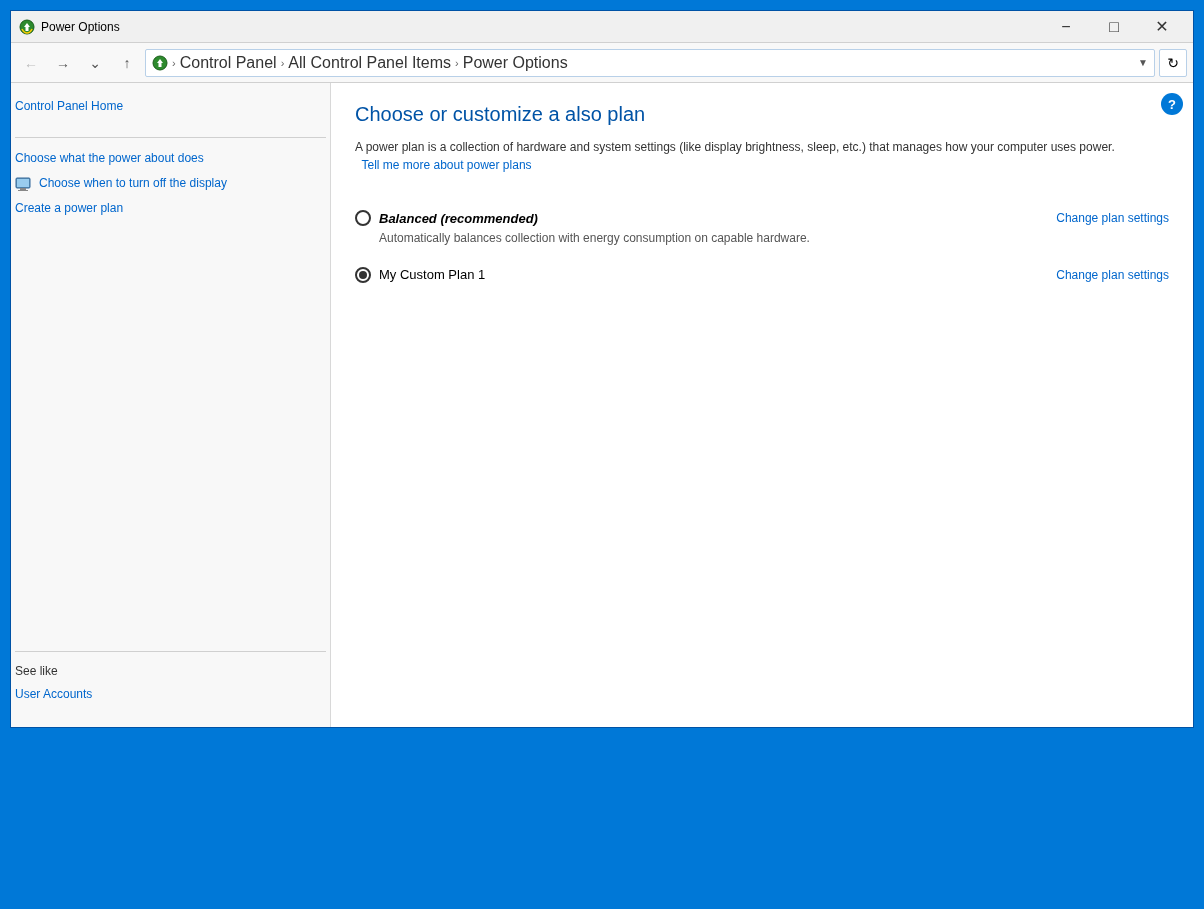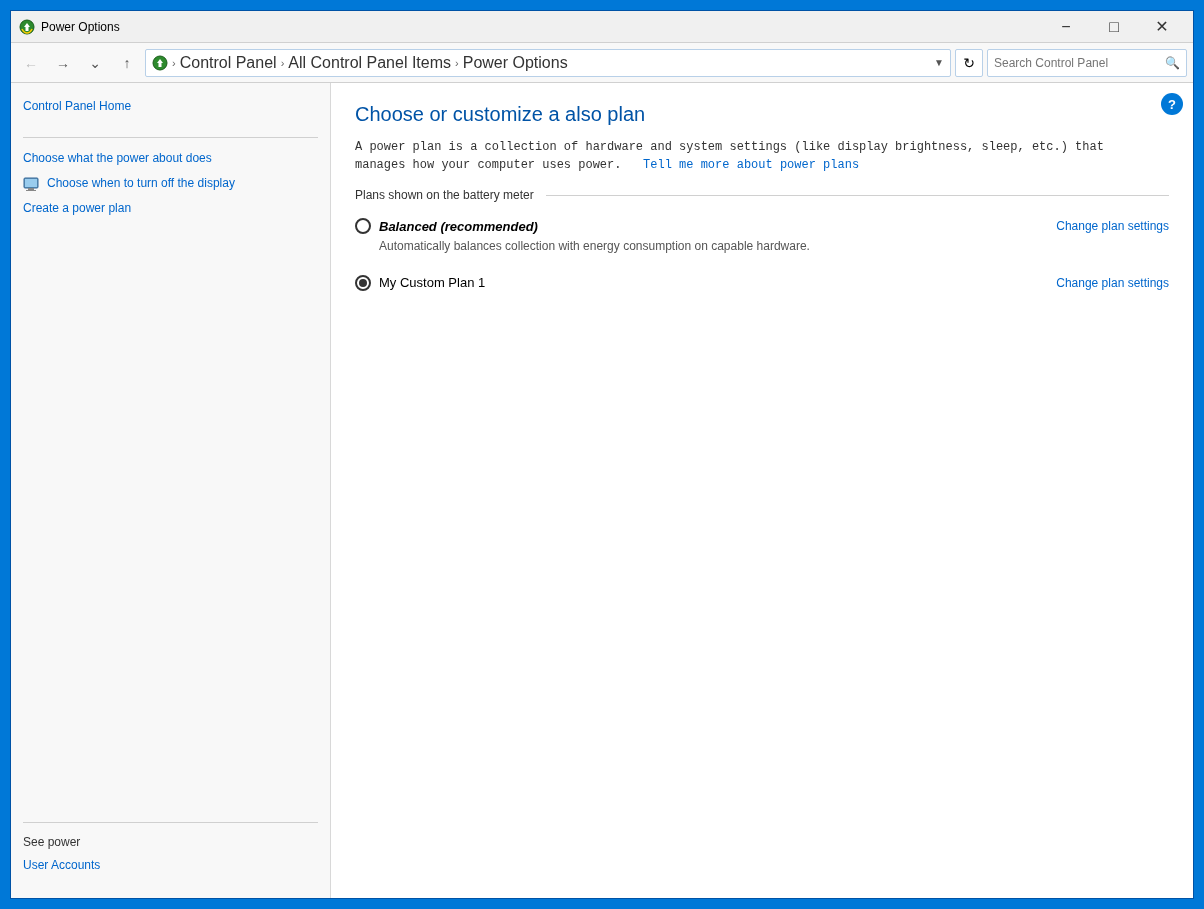--- a/index.html
+++ b/index.html
@@ -6,21 +6,21 @@
     body {
       font-family: 'Segoe UI', Tahoma, Geneva, Verdana, sans-serif;
       font-size: 13px;
       background: #0078d7;
       width: 1204px;
       height: 909px;
       overflow: hidden;
     }
     .window {
       width: 1184px;
-      height: 889px;
+      height: 718px;
       margin: 10px;
       background: #fff;
       border: 1px solid #0053a6;
       display: flex;
       flex-direction: column;
     }
     .title-bar {
       background: #f0f0f0;
       height: 32px;
       display: flex;
@@ -144,21 +144,21 @@
     }
     .content-area {
       display: flex;
       flex: 1;
       overflow: hidden;
     }
     .sidebar {
       width: 320px;
       background: #f8f8f8;
       border-right: 1px solid #d8d8d8;
-      padding: 16px 12px;
+      padding: 16px 4px;
       display: flex;
       flex-direction: column;
     }
     .sidebar-section-title {
       font-size: 12px;
       color: #333;
       margin-bottom: 10px;
     }
     .sidebar-link {
       color: #0066cc;
@@ -215,23 +215,22 @@
     .page-title {
       color: #0053a6;
       font-size: 20px;
       font-weight: normal;
       margin-bottom: 12px;
     }
     .description {
       color: #333;
       font-size: 12px;
       line-height: 1.5;
-      margin-bottom: 14px;
+      margin-bottom: 36px;
       max-width: 760px;
-      font-family: Liberation Mono, monospace;
     }
     .description a {
       color: #0066cc;
       text-decoration: none;
     }
     .plans-section-header {
       display: flex;
       align-items: center;
       gap: 12px;
       margin-bottom: 16px;
@@ -333,24 +332,20 @@
       <span class="breadcrumb-text">Control Panel</span>
       <span class="breadcrumb-sep">›</span>
       <span class="breadcrumb-text">All Control Panel Items</span>
       <span class="breadcrumb-sep">›</span>
       <span class="breadcrumb-text">Power Options</span>
       <span class="dropdown-arrow">▼</span>
     </div>
 
     <button class="refresh-btn">↻</button>
 
-    <div class="search-box">
-      <input class="search-input" type="text" placeholder="Search Control Panel" style="">
-      <span class="search-icon">🔍</span>
-    </div>
   </div>
 
   <div class="content-area">
 
     <div class="sidebar">
       <span class="sidebar-section-title" style="color:#0066cc; cursor:pointer; text-decoration:none; font-size:12px; display:block; margin-bottom:12px;">Control Panel Home</span>
 
       <div class="sidebar-divider"></div>
 
       <a class="sidebar-link">
@@ -370,43 +365,39 @@
         <span>Choose when to turn off the display</span>
       </a>
 
       <a class="sidebar-link">
         <span>Create a power plan</span>
       </a>
 
 
       <div class="see-also">
         <div class="sidebar-divider"></div>
-        <div class="see-also-title">See power</div>
+        <div class="see-also-title">See like</div>
         <a class="sidebar-link">
           <span>User Accounts</span>
         </a>
       </div>
     </div>
 
     <div class="main-content">
       <div class="help-btn">?</div>
 
       <h1 class="page-title">Choose or customize a also plan</h1>
 
       <p class="description">
         <span>A power plan is a collection of hardware and system settings (like display brightness, sleep, etc.) that manages how your computer uses power.</span>
         &nbsp;<a style="color:#0066cc; text-decoration:none;" href="#">
           <span>Tell me more about power plans</span>
         </a>
       </p>
 
-      <div class="plans-section-header">
-        <span class="plans-section-label">Plans shown on the battery meter</span>
-        <div class="plans-section-line"></div>
-      </div>
 
       <div class="plan-item">
         <div class="plan-row">
           <div class="plan-label-group">
             <div class="plan-radio">
             </div>
             <span class="plan-name bold">Balanced (recommended)</span>
           </div>
           <a class="plan-change-link">Change plan settings</a>
         </div>

